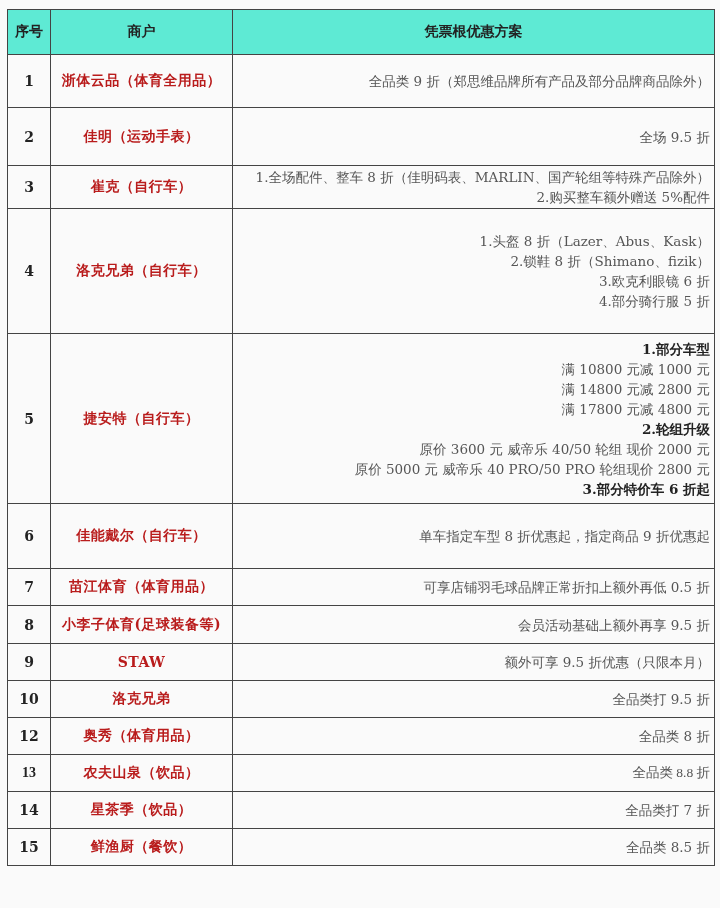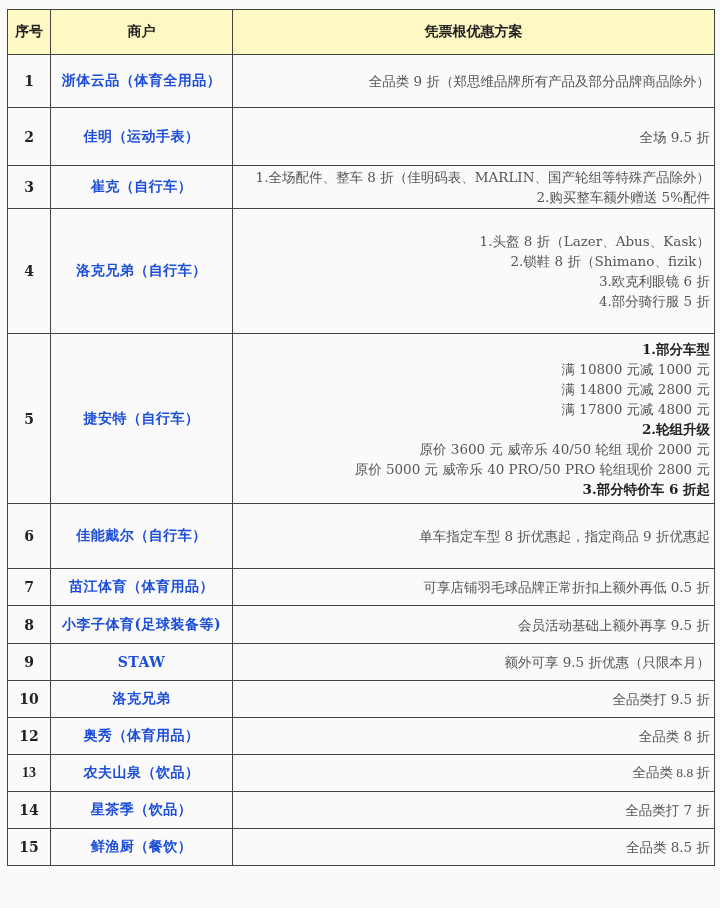--- a/index.html
+++ b/index.html
@@ -1,25 +1,25 @@
 <!DOCTYPE html>
 <html><head>
   <meta charset="utf-8">
   <style>
     html, body { margin: 0; padding: 0; background: #fafafa; }
     body { width: 720px; height: 908px; position: relative; overflow: hidden;
       font-family: "DejaVu Serif", "Liberation Serif", serif; color: #333; }
     .tbl { position: absolute; left: 7px; top: 9px; width: 708px; border-collapse: collapse; table-layout: fixed; }
     .tbl td, .tbl th { border: 1.5px solid #444; text-align: center; vertical-align: middle; padding: 0 4px; }
-    .tbl th { background: #fef9c3; font-weight: bold; font-size: 14px; color: #222; height: 44px; }
+    .tbl th { background: #5eead4; font-weight: bold; font-size: 14px; color: #222; height: 44px; }
     .c0 { width: 43px; }
     .c1 { width: 182px; }
     .c2 { width: auto; }
     td.num { font-weight: bold; font-size: 14px; color: #222; }
-    td.merchant { font-weight: bold; font-size: 14px; color: #1d4ed8; letter-spacing: 0.5px; }
+    td.merchant { font-weight: bold; font-size: 14px; color: #b91c1c; letter-spacing: 0.5px; }
     td.offer { font-size: 13.5px; color: #555; line-height: 20px; }
     .line { display: block; text-align: right; }
     .line.bold { font-weight: bold; color: #222; }
   </style>
 </head>
 <body>
 
 <table class="tbl">
   <colgroup>
       <col class="c0">

